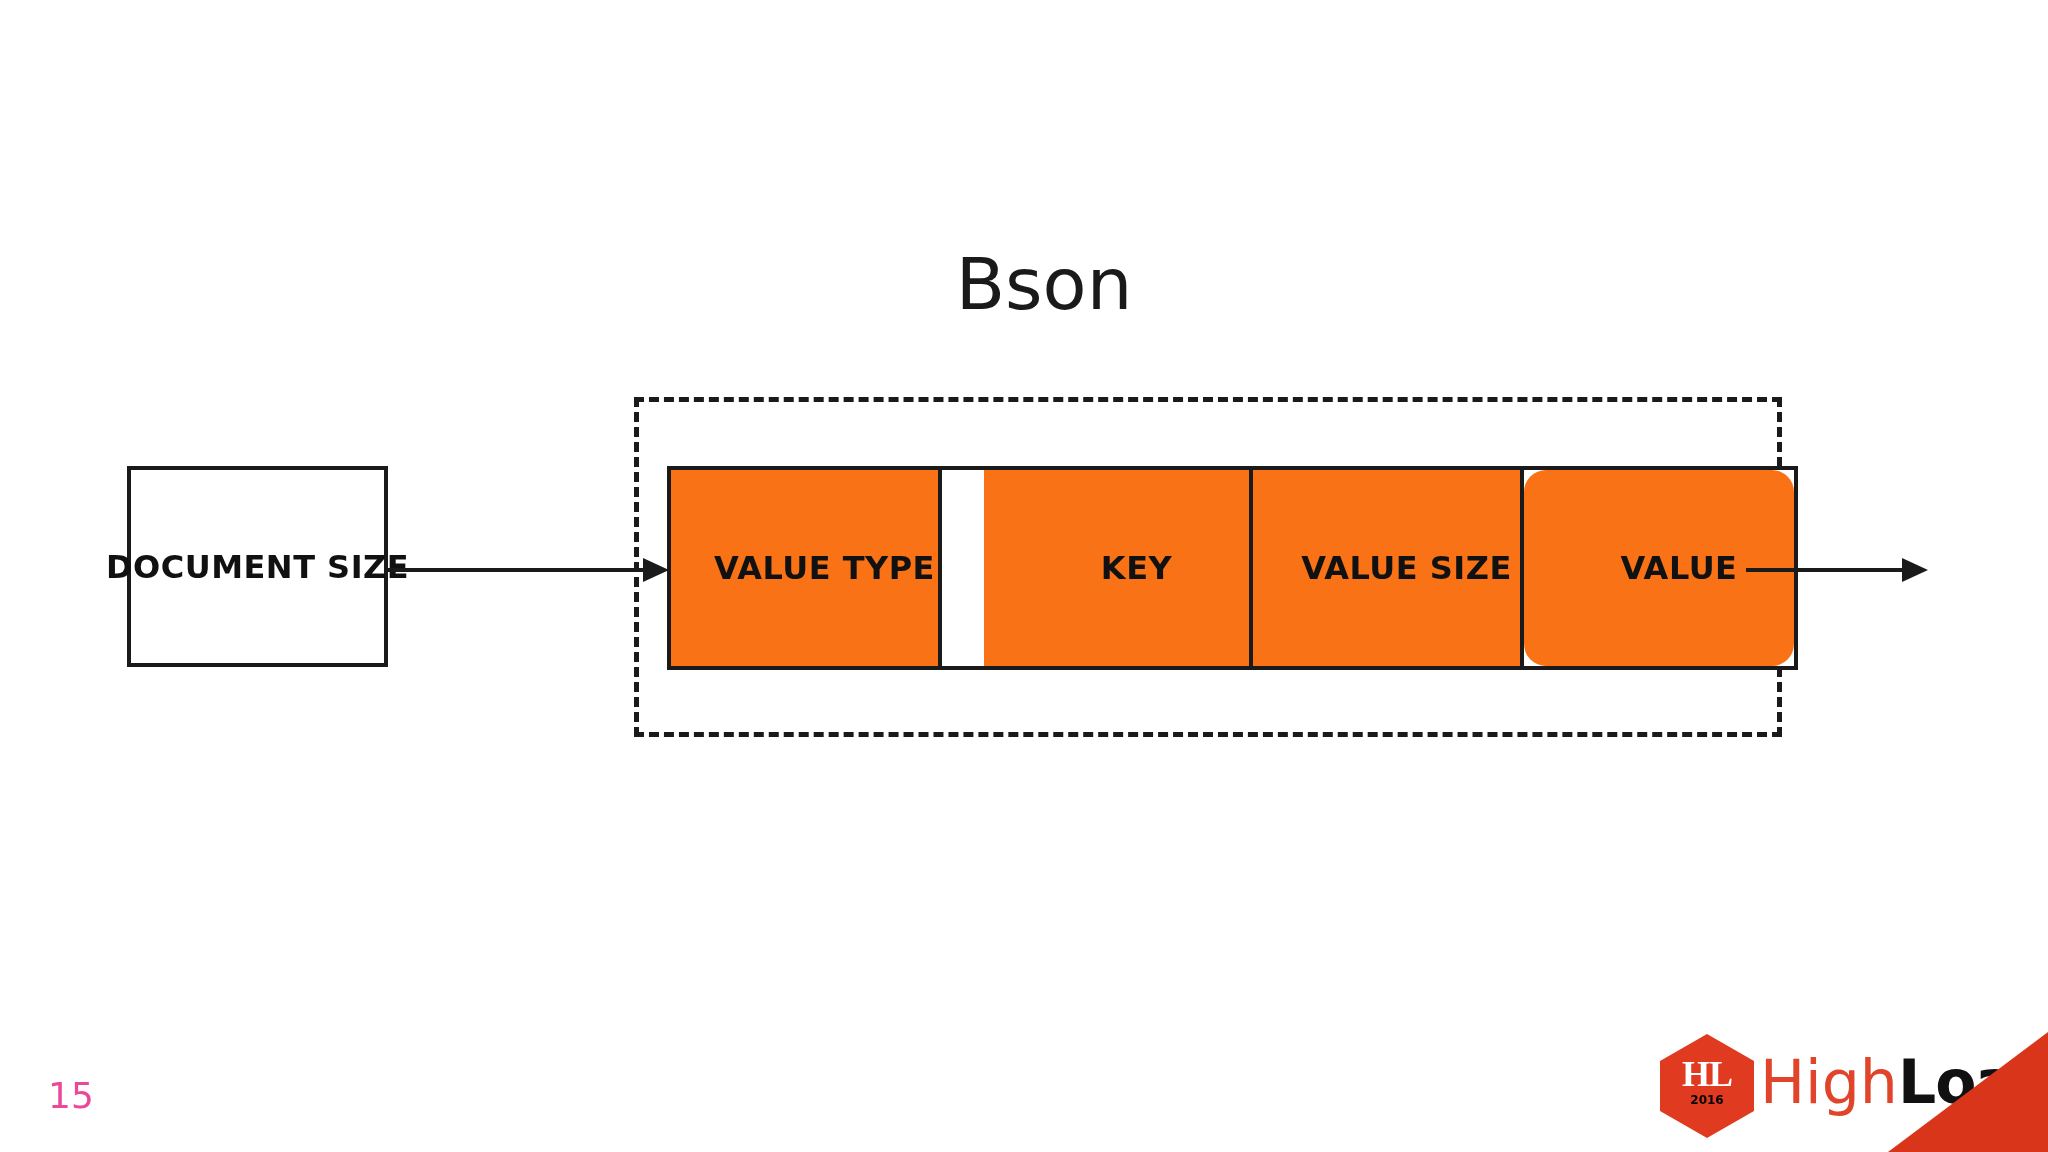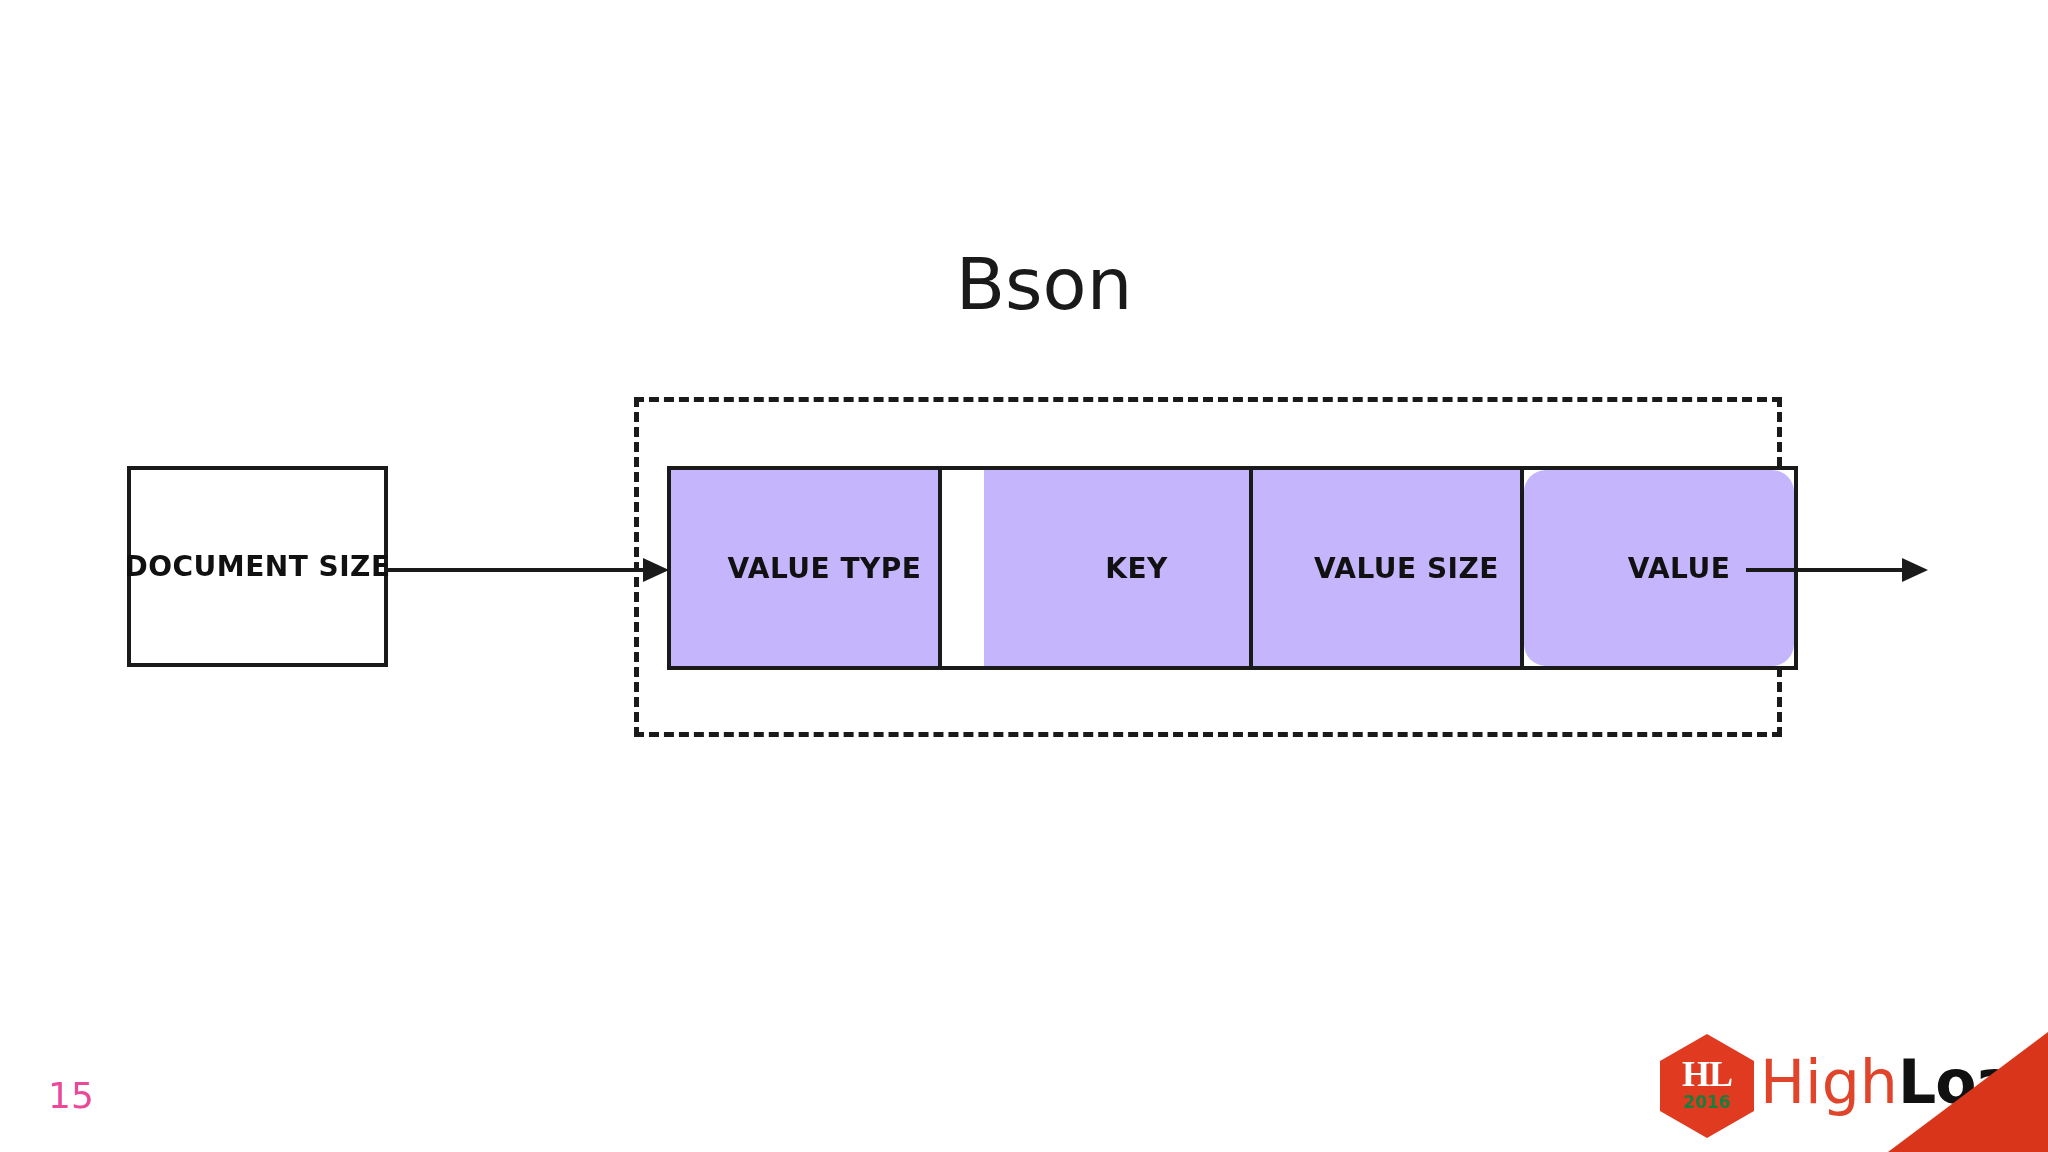--- a/index.html
+++ b/index.html
@@ -42,21 +42,21 @@
     width: 261px;
     height: 201px;
     border: 4px solid #1a1a1a;
     box-sizing: border-box;
     display: flex;
     align-items: center;
     justify-content: center;
   }
   .box-label {
     font-family: "DejaVu Sans", sans-serif;
-    font-size: 28px;
+    font-size: 32px;
     font-weight: 700;
     color: #111111;
     letter-spacing: 0.5px;
     text-align: left;
     white-space: nowrap;
   }
 
   
   #dashed-group {
     position: absolute;
@@ -78,21 +78,21 @@
     border: 4px solid #1a1a1a;
     box-sizing: border-box;
     background: #ffffff;
   }
   .element-cell {
     display: flex;
     align-items: center;
     justify-content: center;
     box-sizing: border-box;
     border-right: 4px solid #1a1a1a;
-    background: #c4b5fd;
+    background: #f97316;
     padding-left: 40px;
   }
   .element-cell:last-child { border-right: none; border-radius: 22px; }
   .cell-w-0 { width: 271px; }
   .cell-w-1 { width: 269px; margin-left: 42px; }
   .cell-w-2 { width: 271px; }
   .cell-w-3 { width: 270px; }
 
   
   .arrow {
@@ -178,22 +178,22 @@
     line-height: 1;
   }
   #logo-hex-year {
     position: absolute;
     left: 0;
     top: 60px;
     width: 94px;
     text-align: center;
     font-family: "DejaVu Sans", sans-serif;
     font-weight: 700;
-    font-size: 17px;
-    color: #15803d;
+    font-size: 12px;
+    color: #000000;
     letter-spacing: 0px;
     line-height: 1;
   }
   #logo-wordmark {
     position: absolute;
     left: 100px;
     top: 26px;
     white-space: nowrap;
     line-height: 1;
   }

